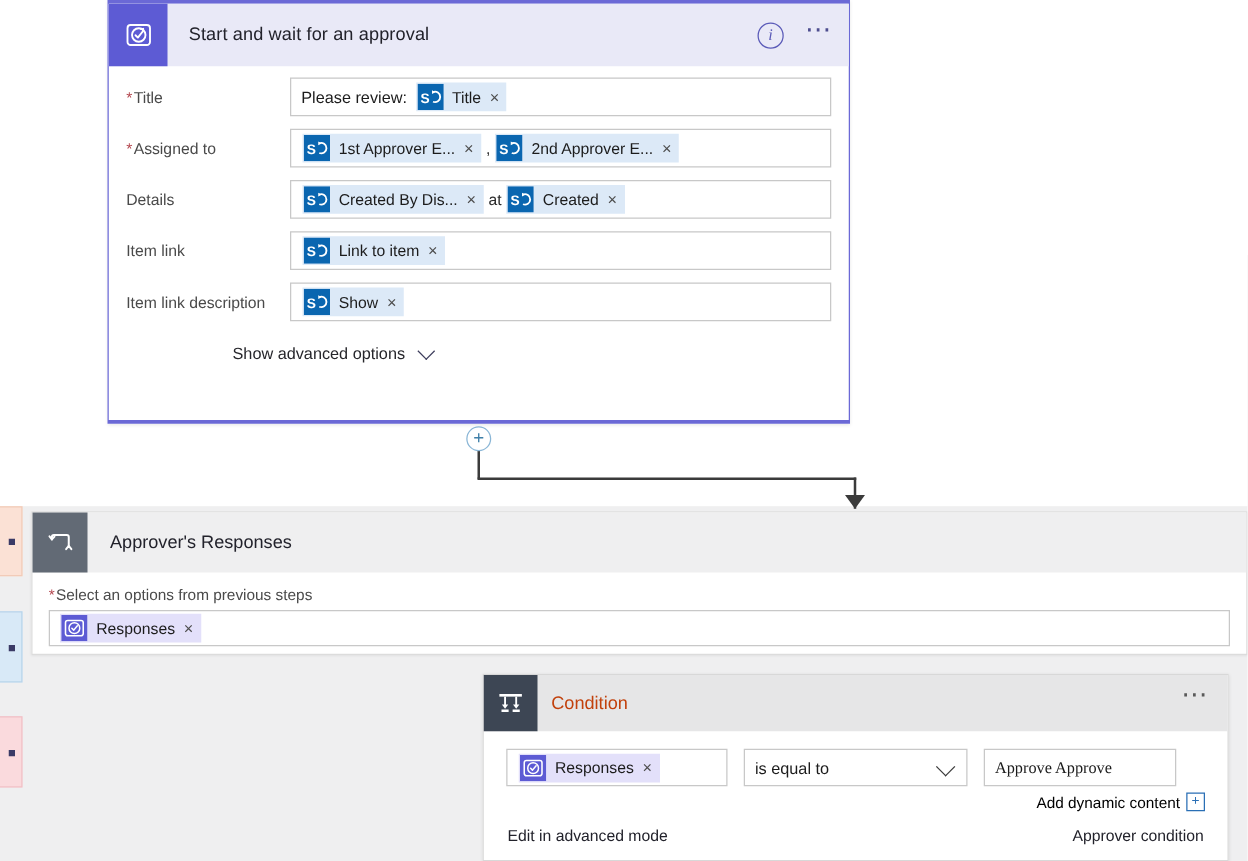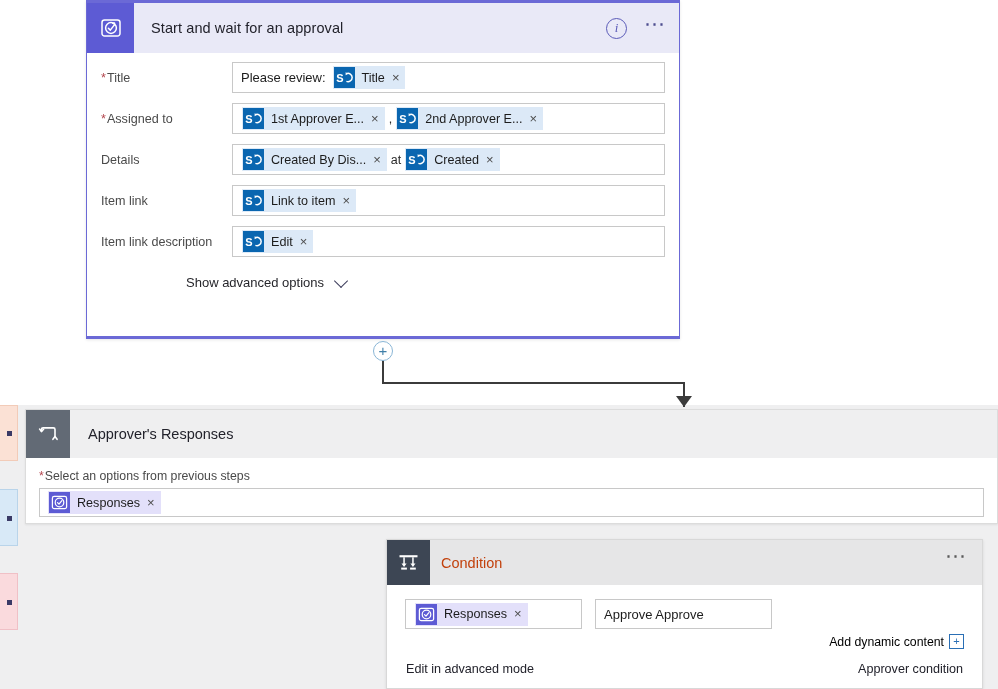--- a/index.html
+++ b/index.html
@@ -242,21 +242,21 @@
     height: 30px;
     border: 1px solid #c8c8c8;
     background: #fff;
     display: flex; align-items: center;
     padding: 0 8px;
     font-size: 13px; color: #1c1c1c;
     position: relative;
   }
   .c1 { width: 177px; }
   .c2 { width: 179px; padding-right: 30px; }
-  .c3 { width: 177px; }
+  .c3 { width: 154px; font-family: Liberation Serif, serif; }
   .dyn-link-wrap {
     position: absolute;
     right: 18px; top: 49px;
     display: flex; align-items: center; gap: 5px;
   }
   .dyn-link {
     font-size: 12.3px; color: #000000; cursor: pointer;
   }
   .dyn-plus {
     width: 15px; height: 15px;
@@ -413,21 +413,21 @@
         <div class="frow">
           <div class="flabel"><span>Item link description</span></div>
           <div class="fctl">
             <span class="token">
               <svg viewBox="0 0 21 21" class="tok-ico" width="21" height="21">
                 <rect x="0" y="0" width="21" height="21" fill="#0a66b0"></rect>
                 <text x="6" y="15" fill="#ffffff" font-size="11" font-family="&quot;Liberation Sans&quot;, sans-serif" font-weight="bold" text-anchor="middle">S</text>
                 <path d="M12.4 6.6 a4.2 4.2 0 1 1 0 7.8" fill="none" stroke="#ffffff" stroke-width="1.5"></path>
                 <path d="M11.6 5.2 L14.3 6.7 L11.6 8.2 Z" fill="#ffffff"></path>
               </svg>
-              <span class="tok-label">Edit</span>
+              <span class="tok-label">Show</span>
               <span class="tok-x">×</span>
             </span>
           </div>
         </div>
       </div>
 
     <div class="adv-row">
       <span>Show advanced options</span>
       <span class="adv-chev"></span>
     </div>
@@ -493,20 +493,24 @@
               <svg viewBox="0 0 21 21" class="tok-ico" width="21" height="21">
                 <rect width="21" height="21" fill="#5d5bd4"></rect>
                 <path d="M3.4 6.2 A1.8 1.8 0 0 1 5.2 4.4 H15.8 A1.8 1.8 0 0 1 17.6 6.2 V14.8 A1.8 1.8 0 0 1 15.8 16.6 H5.2 A1.8 1.8 0 0 1 3.4 14.8 Z" fill="none" stroke="#ffffff" stroke-width="1.25"></path>
                 <circle cx="10.5" cy="10.5" r="4.3" fill="none" stroke="#ffffff" stroke-width="1.2"></circle>
                 <path d="M8.5 10.6 L10 12.1 L12.9 8.6" fill="none" stroke="#ffffff" stroke-width="1.25" stroke-linecap="round" stroke-linejoin="round"></path>
               </svg>
               <span class="tok-label">Responses</span>
               <span class="tok-x">×</span>
             </span>
           </div>
+        <div class="cond-cell c2">
+          <span>is equal to</span>
+          <span class="chev"></span>
+        </div>
         <div class="cond-cell c3">
           <span>Approve Approve</span>
         </div>
       </div>
 
       <div class="dyn-link-wrap">
         <span class="dyn-link">Add dynamic content</span>
         <span class="dyn-plus">+</span>
       </div>
     </div>

